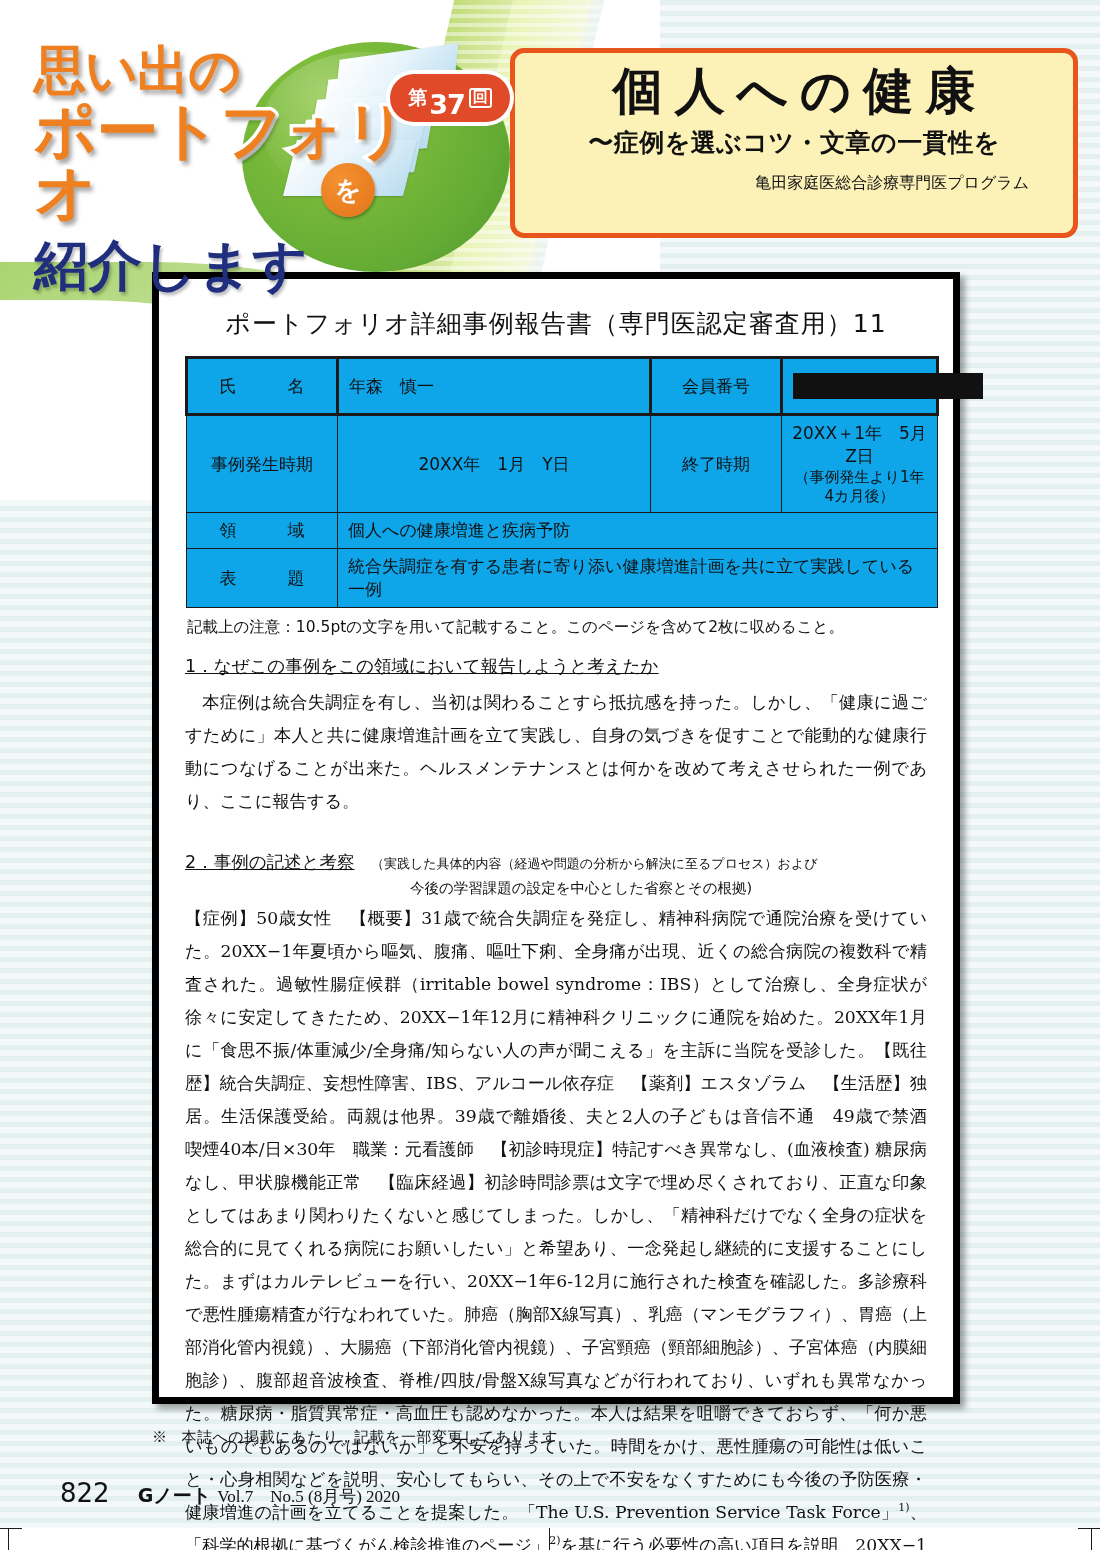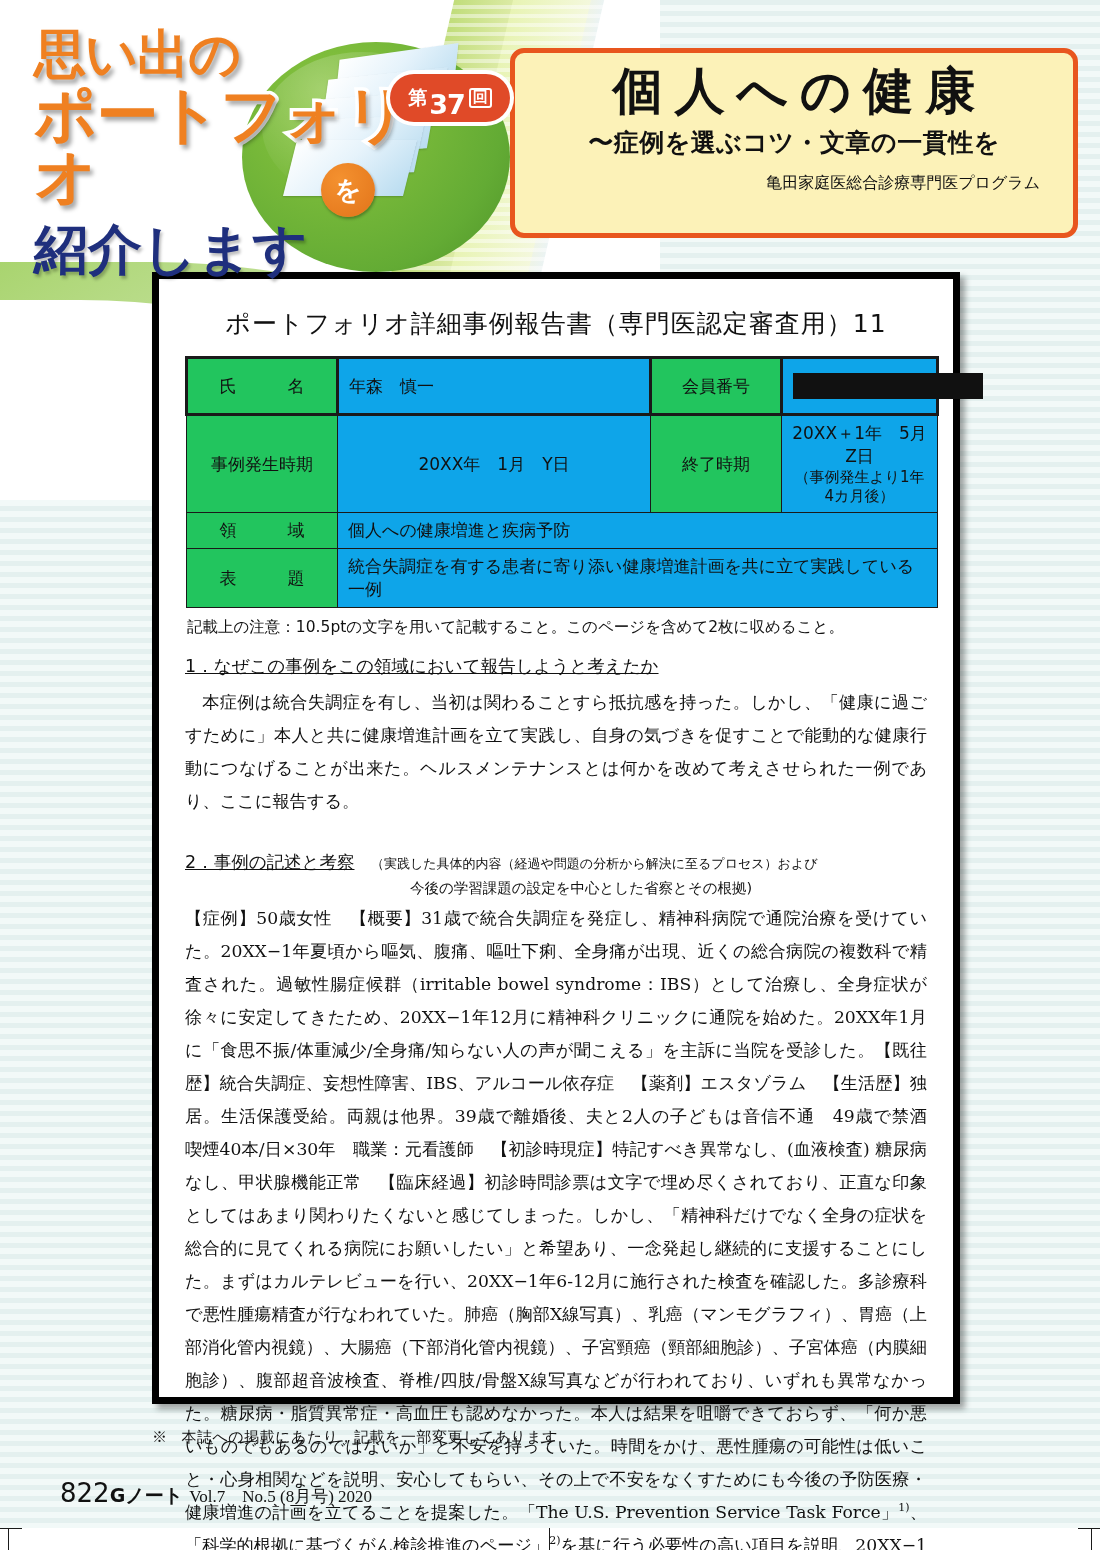--- a/index.html
+++ b/index.html
@@ -123,21 +123,21 @@
   
   .paper-stack { position:absolute; left:290px; top:52px; width:185px; height:155px; }
   .paper-stack .sheet {
     position:absolute;
     width: 120px; height: 56px;
     background: linear-gradient(130deg,#ffffff 0%, #e6f3fb 45%, #b9dcf0 100%);
     box-shadow: 0 1px 2px rgba(0,0,0,.18);
   }
 
   
-  .logo-text { position: absolute; left: 34px; top: 28px; width: 420px; z-index: 6; }
+  .logo-text { position: absolute; left: 34px; top: 44px; width: 420px; z-index: 6; }
   .logo-line {
     font-family: "DejaVu Sans", sans-serif;
     font-weight: 700;
     letter-spacing: -1px;
     line-height: 1;
     color: #ef8021;
     -webkit-text-stroke: 7px #ffffff;
     paint-order: stroke fill;
     text-shadow: 3px 4px 4px rgba(0,0,0,.35);
   }
@@ -224,21 +224,21 @@
     margin-top: 8px;
     text-align: center;
     font-family: "DejaVu Sans", sans-serif;
     font-weight: 700;
     font-size: 25px;
     letter-spacing: .5px;
     color: #111111;
   }
   .title-org {
     margin-top: 14px;
-    padding-right: 33px;
+    padding-right: 44px;
     text-align: right;
     font-family: "DejaVu Sans", sans-serif;
     font-size: 16px;
     color: #111111;
   }
 
   
   .doc-sheet {
     position: absolute;
     left: 152px;
@@ -271,21 +271,21 @@
     color: #111;
   }
   table.report td {
     border: 1.5px solid #1a1a1a;
     padding: 6px 10px;
     font-size: 17px;
     vertical-align: middle;
   }
   table.report tr.row-name td { border-width: 3px; height: 42px; }
   td.lbl {
-    background: #22c55e;
+    background: #0ea5e9;
     text-align: center;
     white-space: nowrap;
   }
   td.val { background: #0ea5e9; }
   td.val.center { text-align: center; }
   .redacted {
     display: inline-block;
     width: 190px;
     height: 26px;
     background: #111111;
@@ -347,20 +347,21 @@
     z-index: 6;
     letter-spacing: .5px;
   }
   .foot-note .mark { margin-right: 14px; }
   .foot-line {
     position: absolute;
     left: 60px;
     top: 1478px;
     display: flex;
     align-items: baseline;
+    gap: 28px;
     z-index: 6;
     color: #111;
   }
   .foot-page {
     font-family: "DejaVu Sans", sans-serif;
     font-size: 26px;
   }
   .foot-journal {
     font-family: "DejaVu Sans", sans-serif;
     font-size: 19px;

